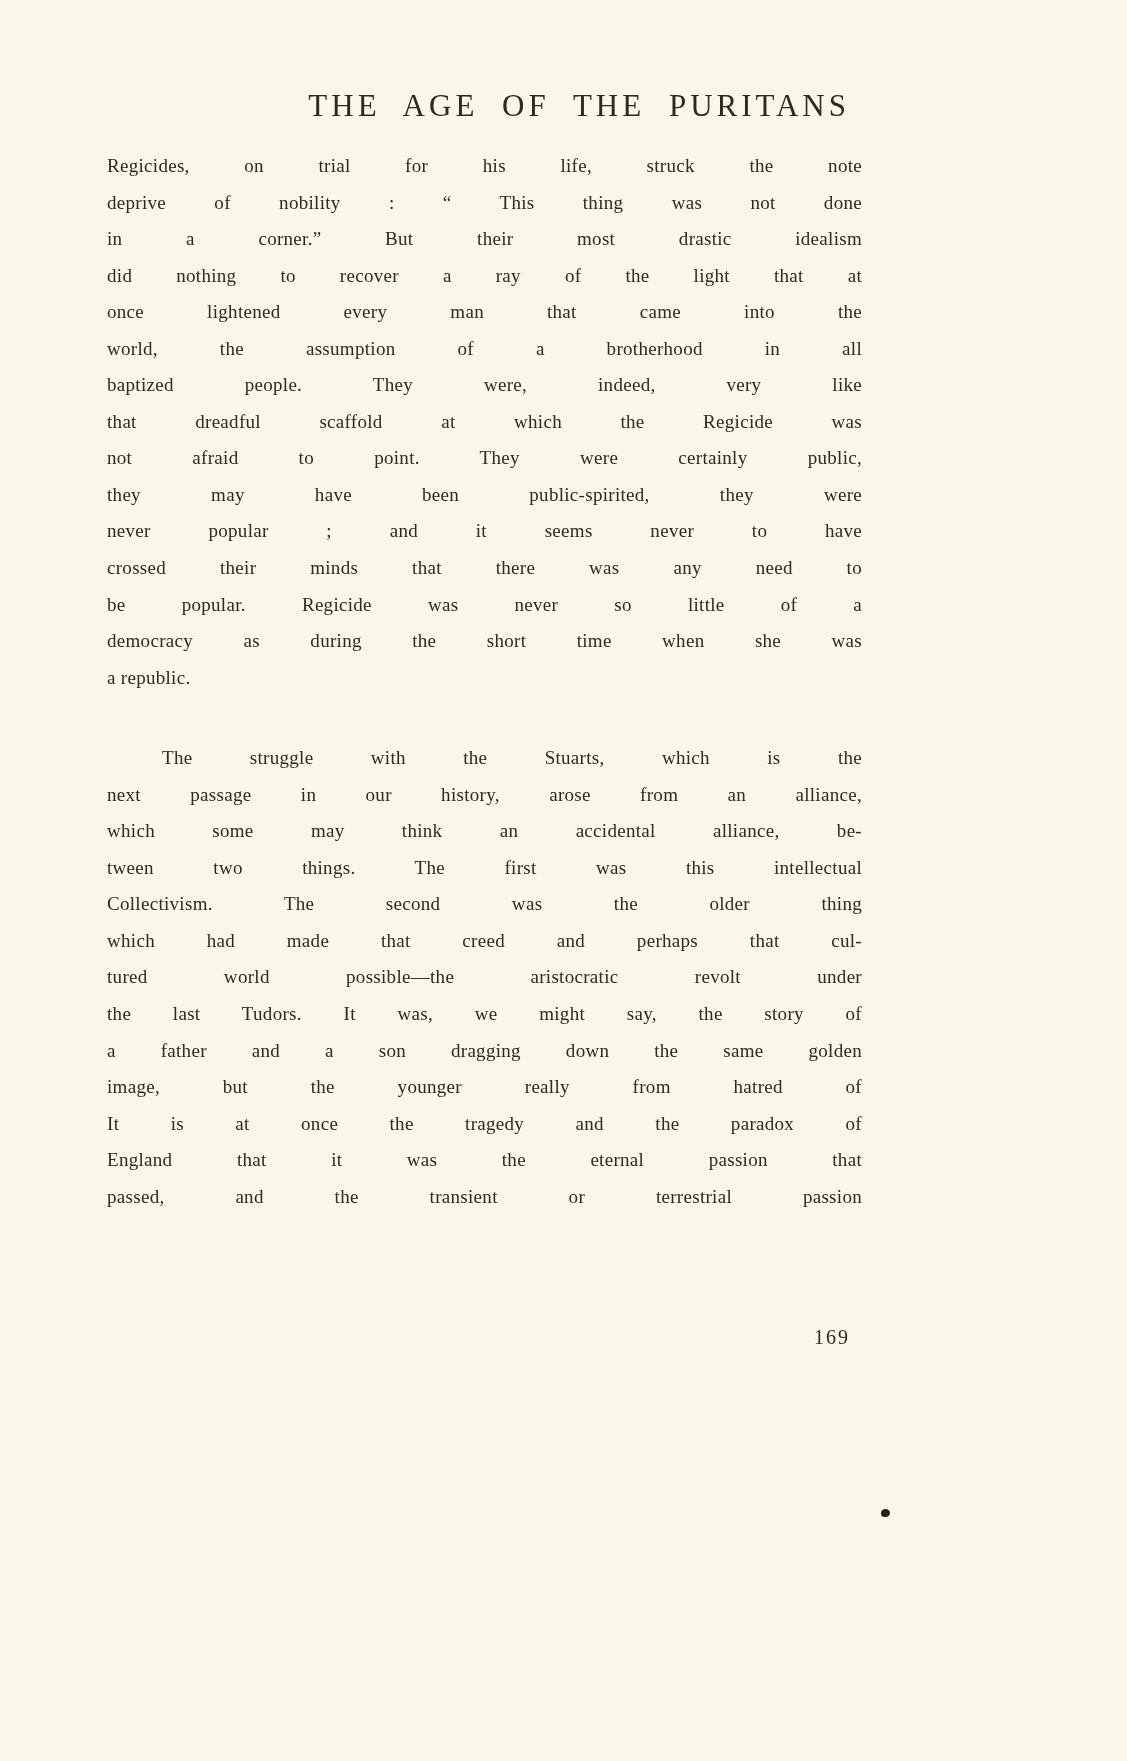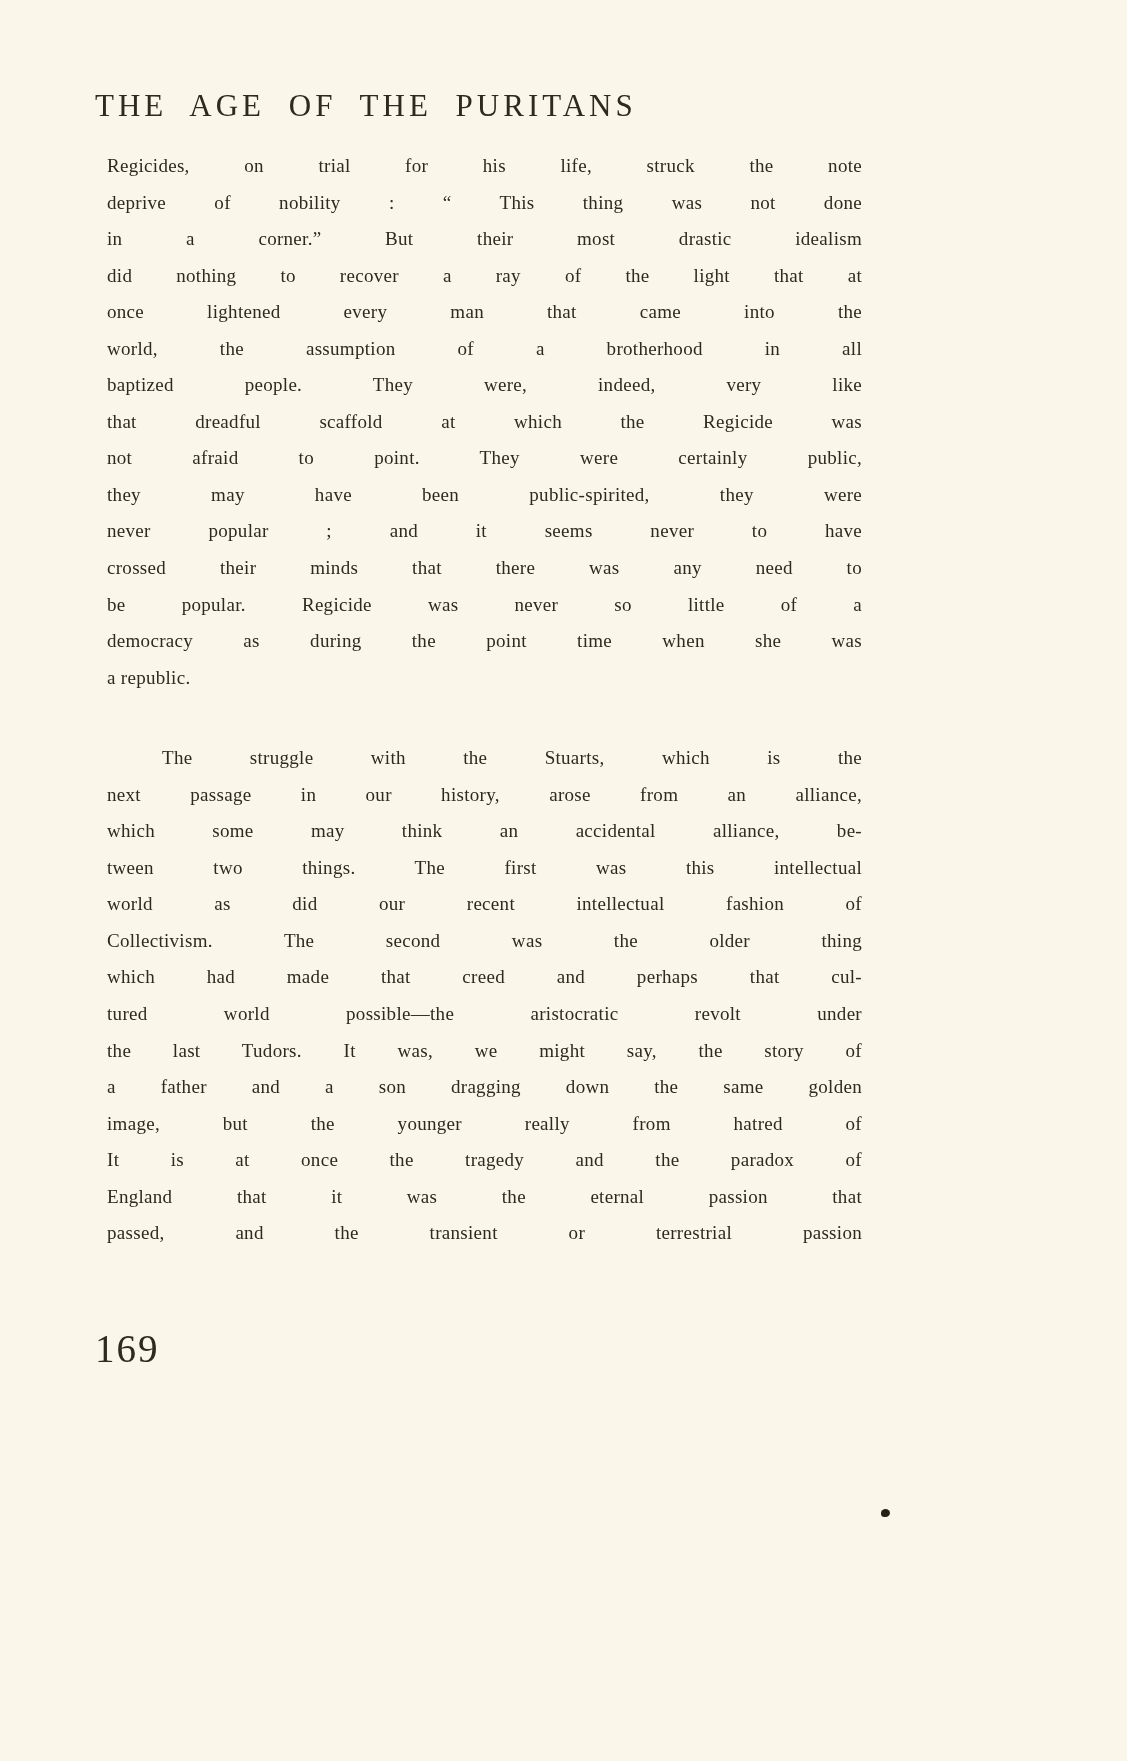--- a/index.html
+++ b/index.html
@@ -19,21 +19,21 @@
   }
   .page {
     position: absolute;
     inset: 0;
   }
   .title {
     position: absolute;
     top: 88px;
     left: 95px;
     width: 755px;
-    text-align: left;
+    text-align: right;
     font-size: 31px;
     font-weight: 400;
     letter-spacing: 4px;
     word-spacing: 12px;
     margin: 0;
     color: var(--ink);
   }
   .body-text {
     position: absolute;
     top: 148px;
@@ -56,22 +56,22 @@
     margin-top: 44px;
   }
   .line.flush {
     text-align-last: left;
   }
   .page-number {
     position: absolute;
     top: 1326px;
     left: 95px;
     width: 755px;
-    text-align: left;
-    font-size: 39px;
+    text-align: right;
+    font-size: 20px;
     letter-spacing: 2px;
   }
   .ink-speck {
     position: absolute;
     left: 881px;
     top: 1509px;
     width: 9px;
     height: 8px;
     border-radius: 50% 50% 50% 40%;
     background: #2320166;
@@ -90,27 +90,26 @@
       <div class="line">did nothing to recover a ray of the light that at</div>
       <div class="line">once lightened every man that came into the</div>
       <div class="line">world, the assumption of a brotherhood in all</div>
       <div class="line">baptized people.  They were, indeed, very like</div>
       <div class="line">that dreadful scaffold at which the Regicide was</div>
       <div class="line">not afraid to point.  They were certainly public,</div>
       <div class="line">they may have been public-spirited, they were</div>
       <div class="line">never popular ; and it seems never to have</div>
       <div class="line">crossed their minds that there was any need to</div>
       <div class="line">be popular.  Regicide was never so little of a</div>
-      <div class="line">democracy as during the point time when she was</div>
+      <div class="line">democracy as during the short time when she was</div>
       <div class="line flush">a republic.</div>
       <div class="line indent">The struggle with the Stuarts, which is the</div>
       <div class="line">next passage in our history, arose from an alliance,</div>
       <div class="line">which some may think an accidental alliance, be-</div>
       <div class="line">tween two things.  The first was this intellectual</div>
-      <div class="line">world as did our recent intellectual fashion of</div>
       <div class="line">Collectivism.  The second was the older thing</div>
       <div class="line">which had made that creed and perhaps that cul-</div>
       <div class="line">tured world possible—the aristocratic revolt under</div>
       <div class="line">the last Tudors.  It was, we might say, the story of</div>
       <div class="line">a father and a son dragging down the same golden</div>
       <div class="line">image, but the younger really from hatred of</div>
       <div class="line">It is at once the tragedy and the paradox of</div>
       <div class="line">England that it was the eternal passion that</div>
       <div class="line">passed, and the transient or terrestrial passion</div>
     </section>

